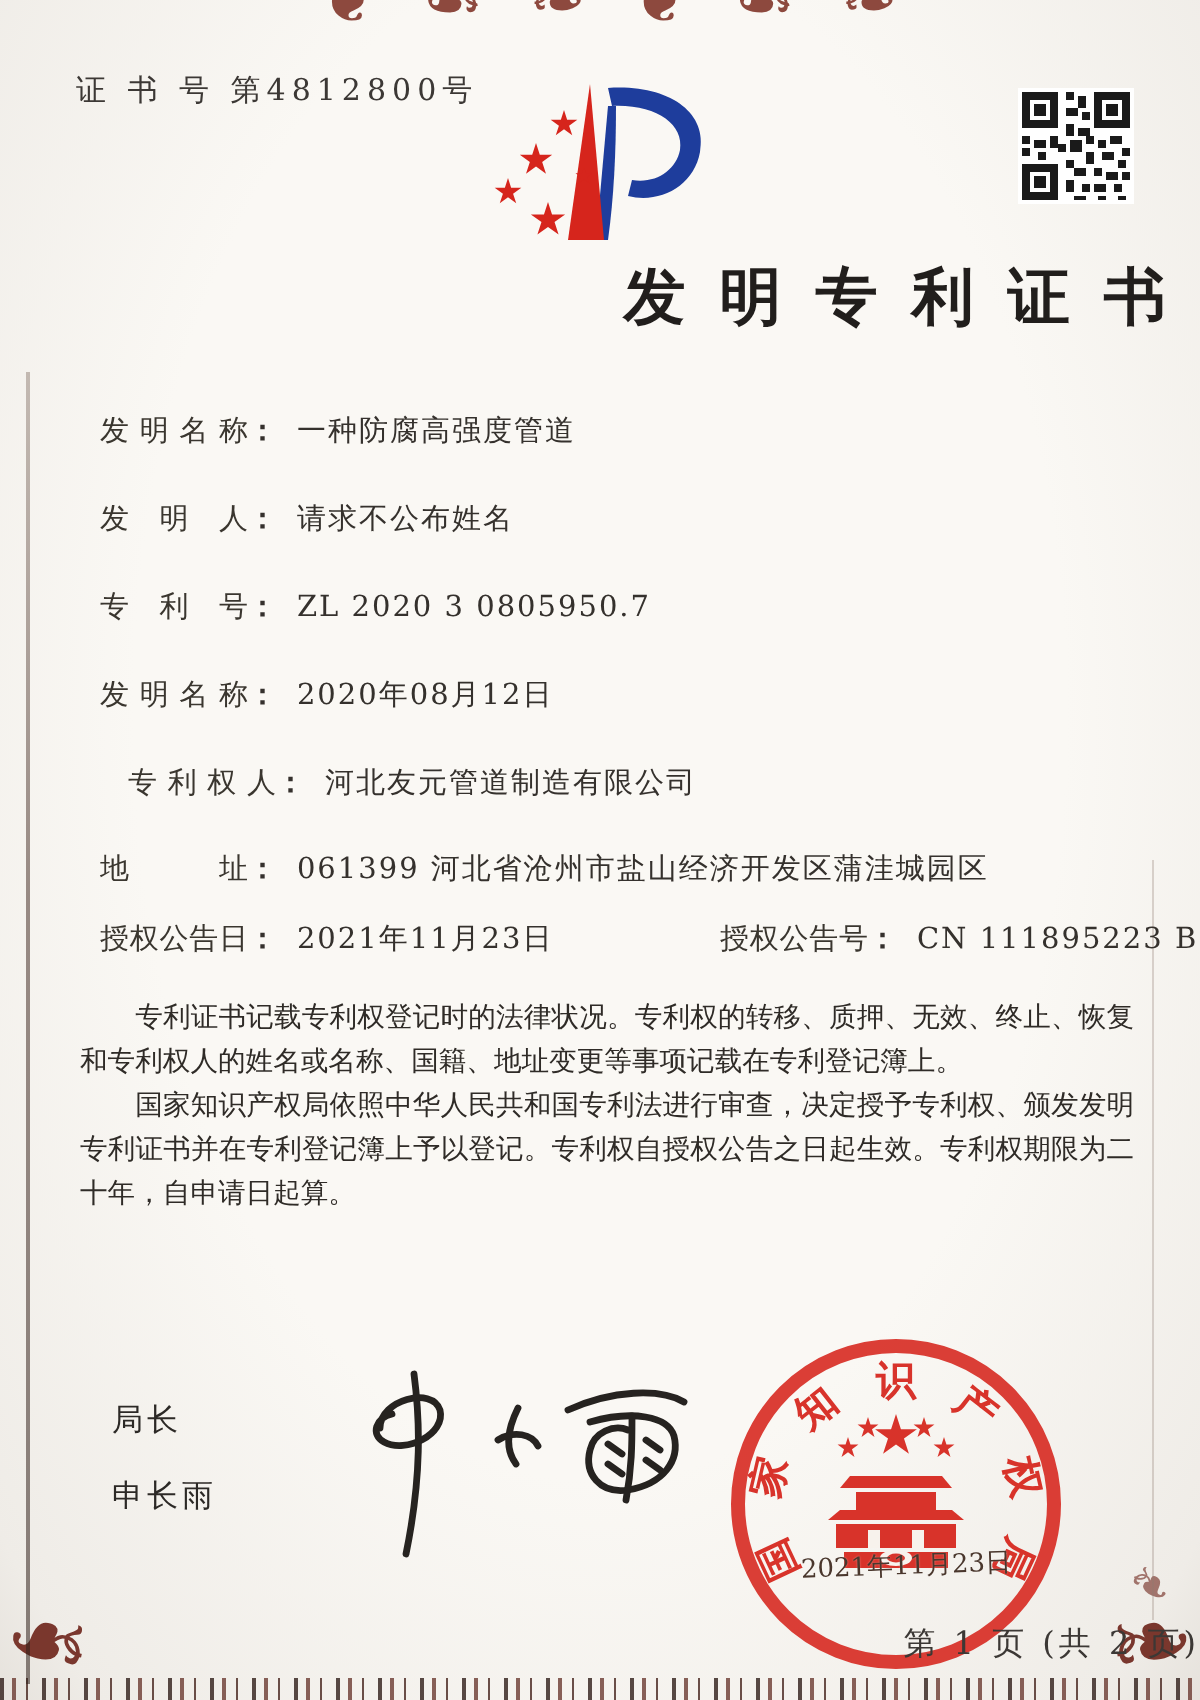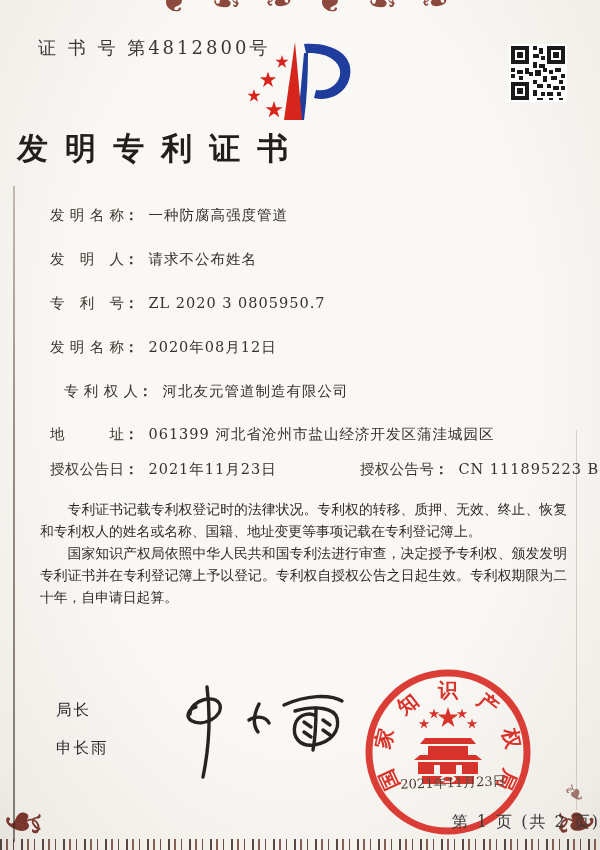--- a/index.html
+++ b/index.html
@@ -35,26 +35,26 @@
   .edge-line-left{
     position:absolute;left:13px;top:186px;bottom:8px;width:2px;
     background:linear-gradient(#9a8a80,#4a332b 40%,#2f201a);opacity:.55;
   }
   .edge-line-right{
     position:absolute;left:576px;top:430px;bottom:40px;width:1px;
     background:#8d7c72;opacity:.3;
   }
   
   .cert-no{
-    position:absolute;left:38px;top:36px;font-size:18px;letter-spacing:3px;color:#3c3835;
+    position:absolute;left:38px;top:36px;font-size:15px;letter-spacing:3px;color:#3c3835;
   }
   .logo{position:absolute;left:238px;top:36px;width:124px;height:92px;}
   .qr{position:absolute;left:509px;top:44px;width:58px;height:58px;}
   .doc-title{
-    position:absolute;left:0;top:128px;width:600px;text-align:left;
+    position:absolute;left:0;top:128px;width:600px;text-align:right;
     font-size:31px;font-weight:bold;letter-spacing:0.55em;text-indent:0.55em;
     color:#211e1c;
   }
   
   .fields{position:absolute;left:50px;top:206px;width:520px;font-size:14.5px;}
   .field-row{position:absolute;left:0;white-space:nowrap;color:#35312d;}
   .field-label{
     display:inline-block;width:5.1em;text-align:justify;text-align-last:justify;
     font-weight:normal;color:#3a362f;vertical-align:bottom;
   }

